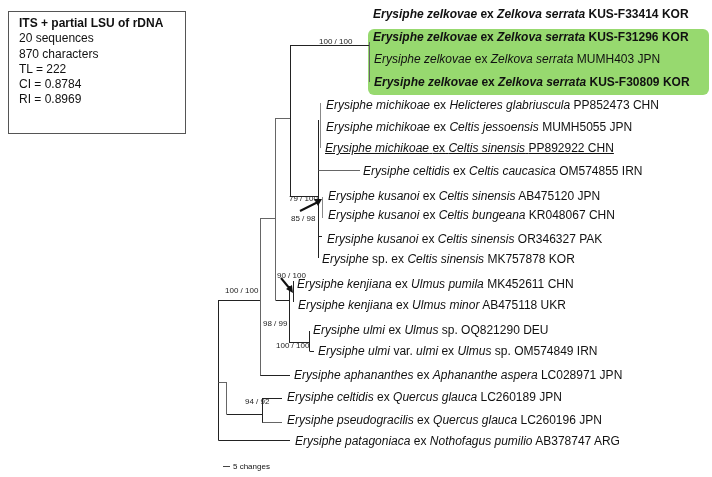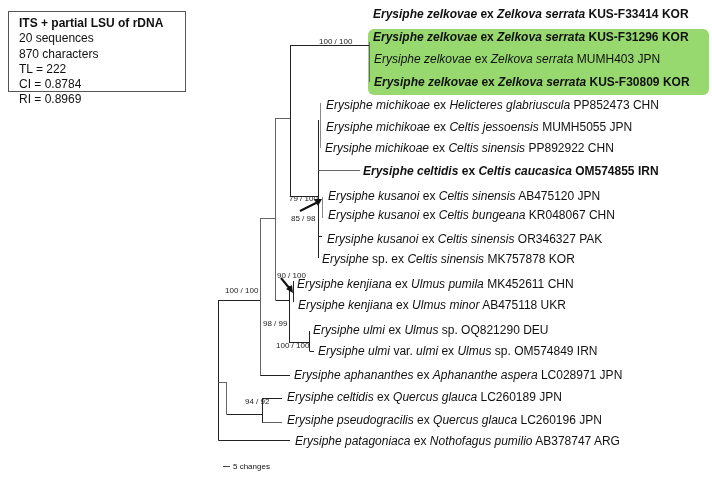--- a/index.html
+++ b/index.html
@@ -1,17 +1,17 @@
 <!DOCTYPE html>
 <html><head>
 <meta charset="utf-8">
 <style>
   html, body { margin:0; padding:0; background:#ffffff; }
   body { width:712px; height:477px; position:relative; overflow:hidden; font-family:"Liberation Sans", sans-serif; color:#111; }
-  #stats-box { position:absolute; left:8px; top:11px; width:178px; height:81px; border:1px solid #555; box-sizing:border-box; padding:4px 0 0 10px; font-size:12px; line-height:15.3px; }
+  #stats-box { position:absolute; left:8px; top:11px; width:178px; height:123px; border:1px solid #555; box-sizing:border-box; padding:4px 0 0 10px; font-size:12px; line-height:15.3px; }
   #stats-box .title { font-weight:bold; }
   #highlight { position:absolute; left:368px; top:29px; width:341px; height:66px; background:#97d96f; border-radius:6px; }
   svg#tree { position:absolute; left:0; top:0; }
   .lbl { position:absolute; white-space:nowrap; font-size:12px; line-height:14px; }
   .lbl i { font-style:italic;margin-top:24px; }
   .lbl.bold { font-weight:bold; }
   .sup { position:absolute; white-space:nowrap; font-size:8px; line-height:9px; color:#222; }
   #scale-label { position:absolute; left:233px; top:462px; font-size:8px; }
 </style>
 </head>
@@ -81,22 +81,22 @@
 <span class="sup" style="left:276px;top:341px;">100 / 100</span>
 <span class="sup" style="left:225px;top:286px;">100 / 100</span>
 <span class="sup" style="left:233px;top:397px;margin-left:12px;">94 / 92</span>
 
 <div class="lbl bold" style="left:373px;top:7px;"><i>Erysiphe zelkovae</i> <span>ex</span> <i>Zelkova serrata</i> <span>KUS-F33414 KOR</span></div>
 <div class="lbl bold" style="left:373px;top:30px;"><i>Erysiphe zelkovae</i> <span>ex</span> <i>Zelkova serrata</i> <span>KUS-F31296 KOR</span></div>
 <div class="lbl" style="left:374px;top:52px;"><i>Erysiphe zelkovae</i> <span>ex</span> <i>Zelkova serrata</i> <span>MUMH403 JPN</span></div>
 <div class="lbl bold" style="left:374px;top:75px;"><i>Erysiphe zelkovae</i> <span>ex</span> <i>Zelkova serrata</i> <span>KUS-F30809 KOR</span></div>
 <div class="lbl" style="left:326px;top:98px;"><i>Erysiphe michikoae</i> <span>ex</span> <i>Helicteres glabriuscula</i> <span>PP852473 CHN</span></div>
 <div class="lbl" style="left:326px;top:120px;"><i>Erysiphe michikoae</i> <span>ex</span> <i>Celtis jessoensis</i> <span>MUMH5055 JPN</span></div>
-<div class="lbl" style="left:325px;top:141px;"><i>Erysiphe michikoae</i> <span>ex</span> <i>Celtis sinensis</i> <span>PP892922 CHN</span></div>
-<div class="lbl" style="left:363px;top:164px;font-weight:bold;"><i>Erysiphe celtidis</i> <span>ex</span> <i>Celtis caucasica</i> <span>OM574855 IRN</span></div>
+<div class="lbl" style="left:325px;top:141px;text-decoration:underline;"><i>Erysiphe michikoae</i> <span>ex</span> <i>Celtis sinensis</i> <span>PP892922 CHN</span></div>
+<div class="lbl" style="left:363px;top:164px;"><i>Erysiphe celtidis</i> <span>ex</span> <i>Celtis caucasica</i> <span>OM574855 IRN</span></div>
 <div class="lbl" style="left:328px;top:189px;"><i>Erysiphe kusanoi</i> <span>ex</span> <i>Celtis sinensis</i> <span>AB475120 JPN</span></div>
 <div class="lbl" style="left:328px;top:208px;"><i>Erysiphe kusanoi</i> <span>ex</span> <i>Celtis bungeana</i> <span>KR048067 CHN</span></div>
 <div class="lbl" style="left:327px;top:232px;"><i>Erysiphe kusanoi</i> <span>ex</span> <i>Celtis sinensis</i> <span>OR346327 PAK</span></div>
 <div class="lbl" style="left:322px;top:252px;"><i>Erysiphe</i> <span>sp. ex</span> <i>Celtis sinensis</i> <span>MK757878 KOR</span></div>
 <div class="lbl" style="left:297px;top:277px;"><i>Erysiphe kenjiana</i> <span>ex</span> <i>Ulmus pumila</i> <span>MK452611 CHN</span></div>
 <div class="lbl" style="left:298px;top:298px;"><i>Erysiphe kenjiana</i> <span>ex</span> <i>Ulmus minor</i> <span>AB475118 UKR</span></div>
 <div class="lbl" style="left:313px;top:323px;"><i>Erysiphe ulmi</i> <span>ex</span> <i>Ulmus</i> <span>sp. OQ821290 DEU</span></div>
 <div class="lbl" style="left:318px;top:344px;"><i>Erysiphe ulmi</i> <span>var.</span> <i>ulmi</i> <span>ex</span> <i>Ulmus</i> <span>sp. OM574849 IRN</span></div>
 <div class="lbl" style="left:294px;top:368px;"><i>Erysiphe aphananthes</i> <span>ex</span> <i>Aphananthe aspera</i> <span>LC028971 JPN</span></div>
 <div class="lbl" style="left:287px;top:390px;"><i>Erysiphe celtidis</i> <span>ex</span> <i>Quercus glauca</i> <span>LC260189 JPN</span></div>

